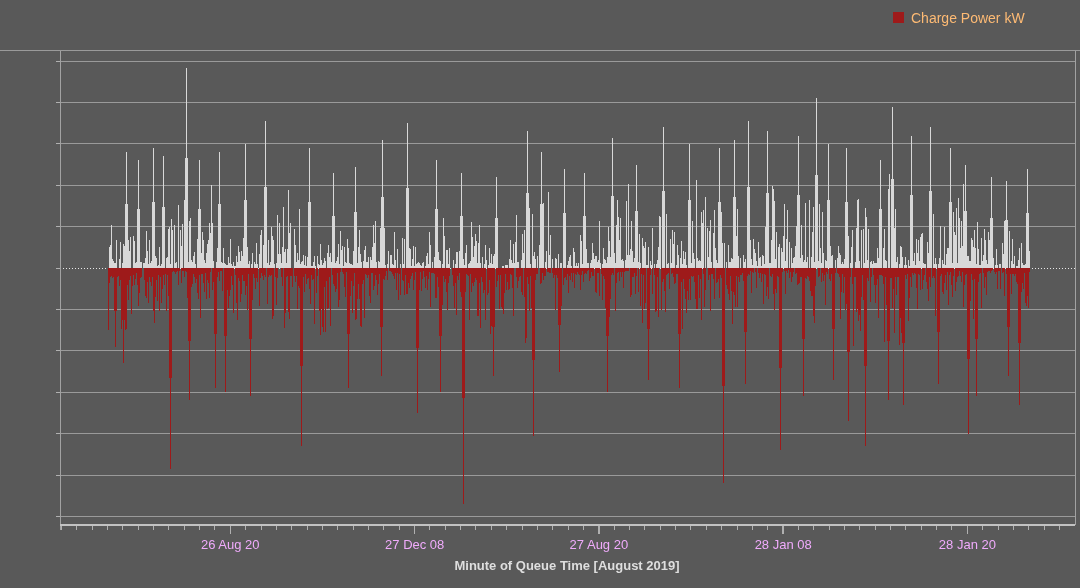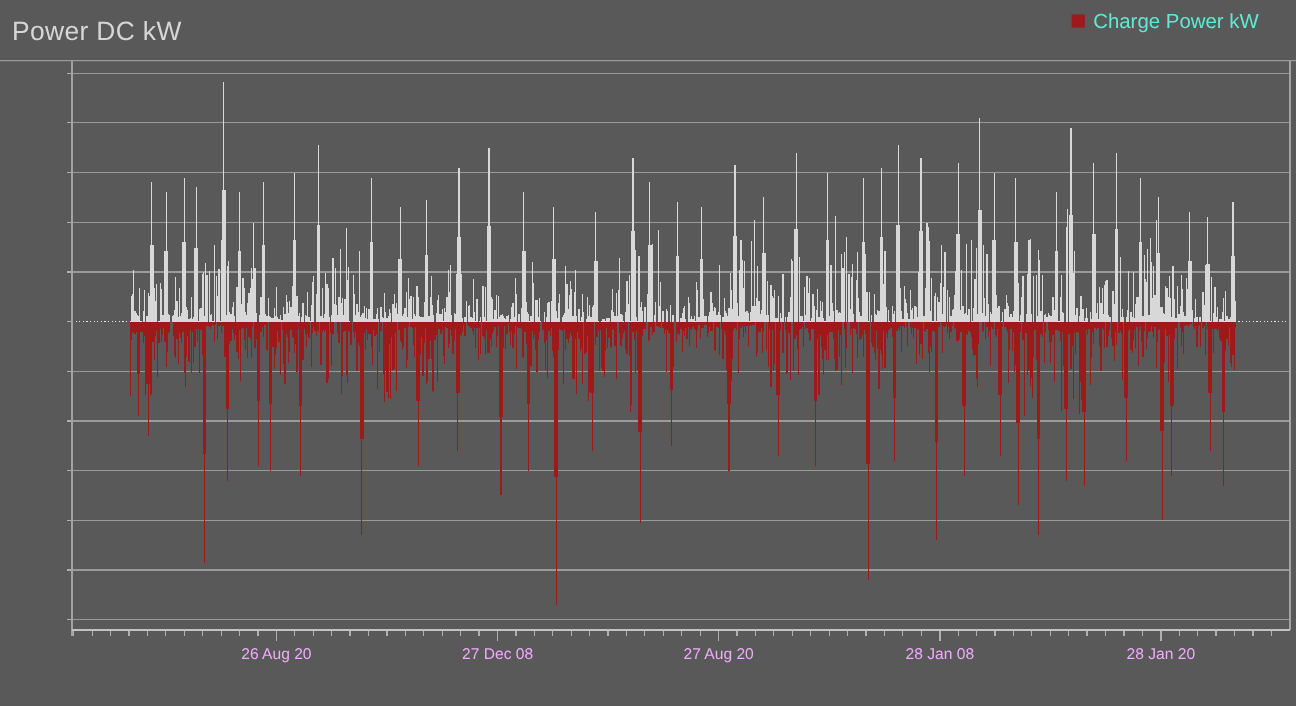--- a/index.html
+++ b/index.html
@@ -22,38 +22,37 @@
   .legend{
     position:absolute;left:893px;top:8px;
   }
   .legend-item{
     display:flex;align-items:center;height:19px;cursor:default;
   }
   .swatch{
     width:11px;height:11px;flex:0 0 11px;margin-right:7px;
   }
   .legend-label{
-    font-size:17px;color:#5eead4;white-space:nowrap;
+    font-size:14px;color:#fdba74;white-space:nowrap;
   }
   #plot-svg{position:absolute;left:0;top:0;}
   .x-tick-label{
     position:absolute;top:537px;transform:translateX(-50%);
     font-size:13px;color:#f0abfc;white-space:nowrap;
   }
   .x-axis-title{
     position:absolute;top:558px;left:567px;transform:translateX(-50%);
     font-size:13px;font-weight:bold;color:#dedede;white-space:nowrap;
   }
 </style>
 </head>
 <body>
 
 <div class="app">
 
-  <div class="chart-title">Power DC kW</div>
 
   <div class="legend">
     <div class="legend-item">
       <span class="swatch" style="background-color: rgb(158, 26, 26);"></span>
       <span class="legend-label">Charge Power kW</span>
     </div>
   </div>
 
   <div class="header-divider"></div>
 
@@ -1796,13 +1795,14 @@
       <line x1="1044.094" y1="526" x2="1044.094" y2="530" stroke="#b0b0b0" stroke-width="1" shape-rendering="crispEdges"></line>
       <line x1="1059.4479999999999" y1="526" x2="1059.4479999999999" y2="530" stroke="#b0b0b0" stroke-width="1" shape-rendering="crispEdges"></line>
     </svg>
 
   <span class="x-tick-label" style="left:230.3px">26 Aug 20</span>
   <span class="x-tick-label" style="left:414.7px">27 Dec 08</span>
   <span class="x-tick-label" style="left:598.9px">27 Aug 20</span>
   <span class="x-tick-label" style="left:783.2px">28 Jan 08</span>
   <span class="x-tick-label" style="left:967.4px">28 Jan 20</span>
 
+  <div class="x-axis-title">Minute of Queue Time [August 2019]</div>
 </div>
 
 </body></html>

